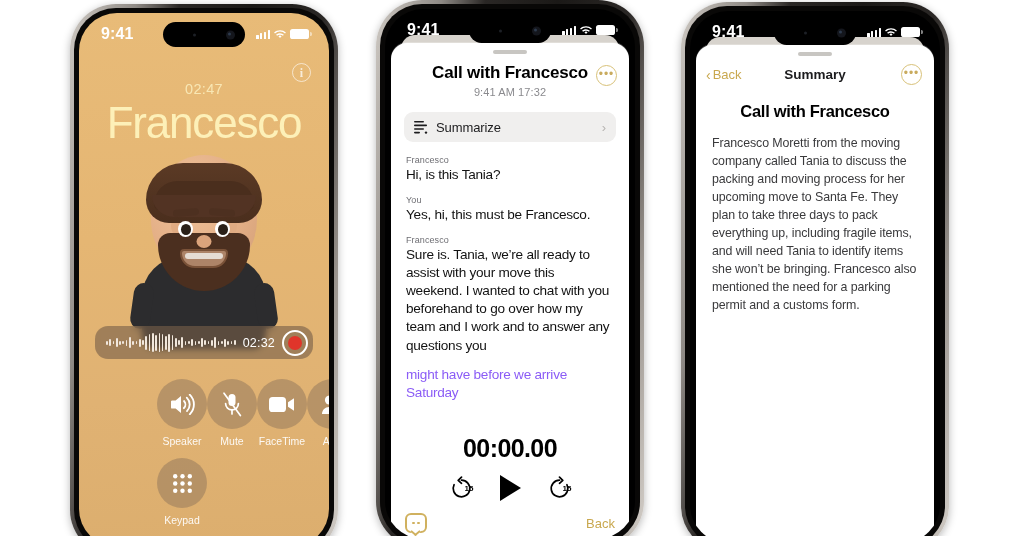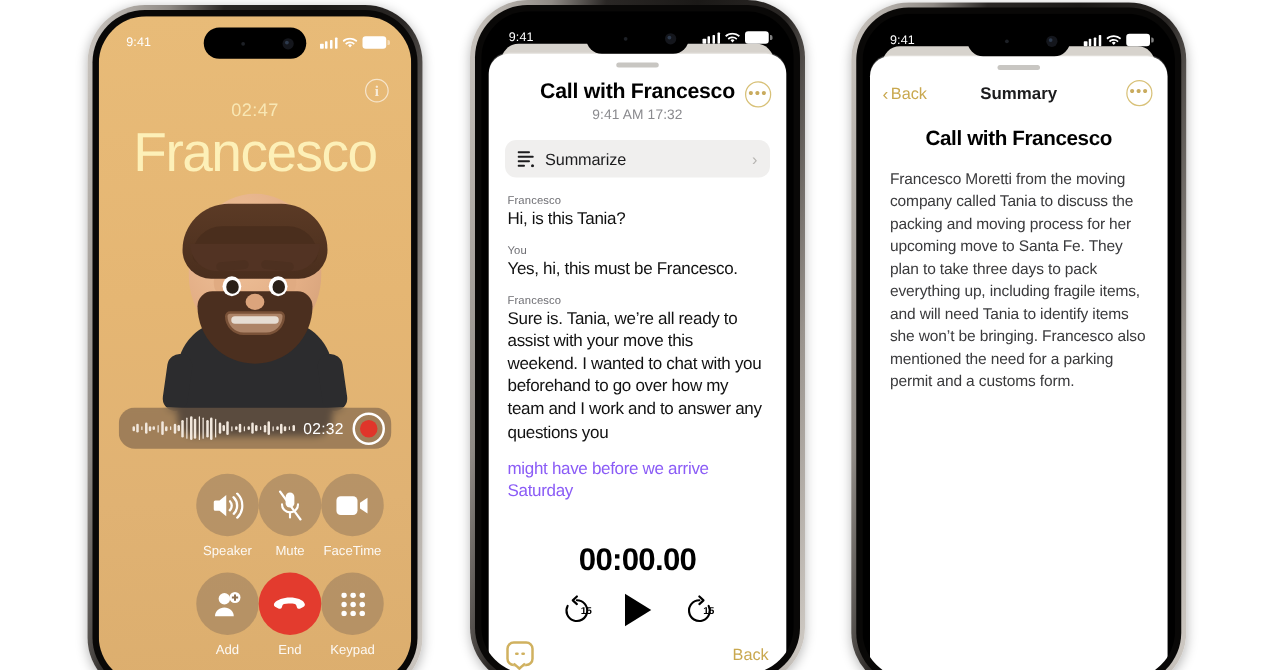--- a/index.html
+++ b/index.html
@@ -35,21 +35,21 @@
   #phone1 { left: 70px;  top: 4px;  width: 268px; height: 552px; }
   #phone2 { left: 376px; top: 0px;  width: 268px; height: 548px; }
   #phone3 { left: 681px; top: 2px;  width: 268px; height: 550px; }
 
   
   .statusbar {
     position: absolute; top: 0; left: 0; right: 0; height: 34px;
     display: flex; align-items: center; justify-content: space-between;
     padding: 8px 20px 0 22px; z-index: 9;
   }
-  .sb-time { font-size: 10px; font-weight: normal; letter-spacing: .1px; }
+  .sb-time { font-size: 16px; font-weight: bold; letter-spacing: .1px; }
   .sb-right { display: flex; align-items: center; gap: 4px; }
   .bars { display: flex; align-items: flex-end; gap: 1.4px; height: 9px; }
   .bars i { display: block; width: 2.4px; border-radius: .6px; }
   .bars i:nth-child(1){height:3.5px}.bars i:nth-child(2){height:5.3px}
   .bars i:nth-child(3){height:7px}.bars i:nth-child(4){height:9px}
   .wifi { width: 12px; height: 9px; position: relative; }
   .batt { width: 19px; height: 9.5px; border-radius: 2.6px; position: relative; }
   .batt::after { content:""; position:absolute; right:-2.6px; top:2.8px;
      width:1.8px; height:3.6px; border-radius:0 1.5px 1.5px 0; background: currentColor; opacity:.5; }
 
@@ -142,21 +142,21 @@
   .wave { display:flex; align-items:center; gap:1.6px; height:20px; flex:1; }
   .wave i { display:block; width:1.7px; border-radius:1px; background:#f1e7dc; }
   .rec-time { font-size:12.5px; color:#fff; letter-spacing:.2px; }
   .rec-btn { width:26px;height:26px;border-radius:50%; border:2px solid #fff;
     display:flex;align-items:center;justify-content:center; flex:0 0 auto; }
   .rec-btn span{ width:14px;height:14px;border-radius:50%;background:#e0352a; }
 
   
   .ctrl-grid {
     position:absolute; left:16px; right:0; top:366px;
-    display:grid; grid-template-columns: repeat(3,1fr); row-gap:11px;
+    display:grid; grid-template-columns: repeat(5,1fr); row-gap:11px;
     padding: 0 26px; justify-items:center;margin-left:36px;
   }
   .ctrl { display:flex; flex-direction:column; align-items:center; gap:6px; }
   .ctrl-circle { width:50px;height:50px;border-radius:50%;
     background: rgba(150,122,92,.55);
     display:flex;align-items:center;justify-content:center; color:#fff; }
   .ctrl-circle.end { background:#e33b2e; }
   .ctrl-label { font-size:10.5px; color:rgba(255,255,255,.92); }
 
   

